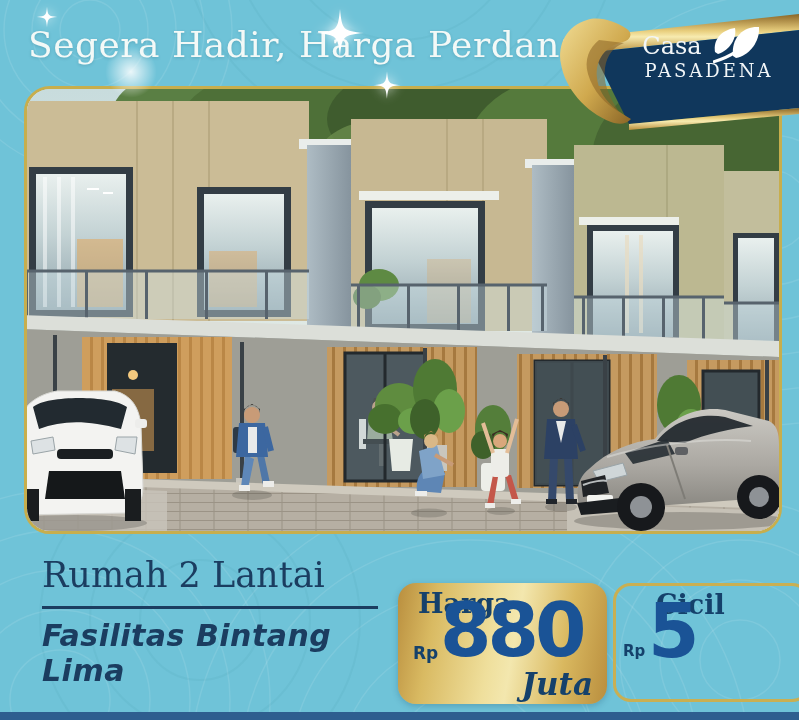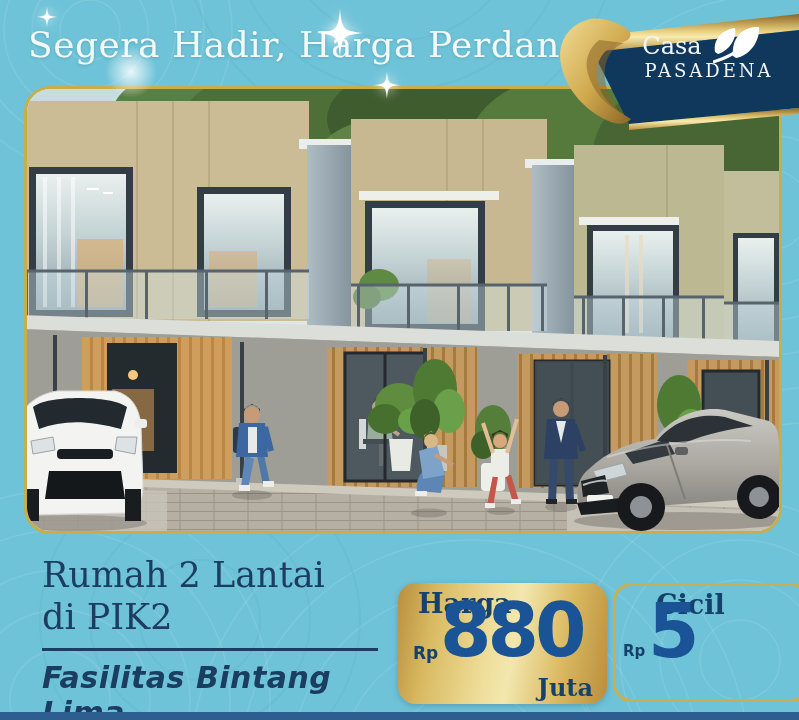--- a/index.html
+++ b/index.html
@@ -44,21 +44,21 @@
   
   #price-badge{left:398px;top:583px;width:209px;height:121px;border-radius:18px;z-index:4;
     background:linear-gradient(100deg,#B98E3E 0%,#D9BA62 18%,#EFDF9C 45%,#F3E7AE 55%,#D9B85F 78%,#B98E3E 100%);
     box-shadow:0 2px 6px rgba(20,60,90,.25);}
   #price-badge .lbl,#installment-badge .lbl{position:absolute;
     font-family:"DejaVu Serif",serif;font-weight:bold;color:#15416B;}
   #price-label{left:20px;top:5px;font-size:27px;}
   #price-rp{position:absolute;left:15px;top:60px;font-size:17px;font-weight:bold;color:#15416B;}
   #price-amount{position:absolute;left:42px;top:10px;font-size:74px;line-height:1;
     font-family:"DejaVu Sans",sans-serif;font-weight:800;letter-spacing:-4px;color:#1A5396;}
-  #price-unit{right:14px;bottom:2px;left:auto;font-size:24px;}
+  #price-unit{right:14px;bottom:2px;left:auto;font-size:31px;font-style:italic;}
 
   #installment-badge{left:613px;top:583px;width:197px;height:119px;border-radius:18px;z-index:4;
     box-sizing:border-box;border:3px solid #C9AF52;}
   #inst-label{left:40px;top:3px;font-size:27px;}
   #inst-rp{position:absolute;left:7px;top:56px;font-size:15px;font-weight:bold;color:#15416B;}
   #inst-amount{position:absolute;left:32px;top:8px;font-size:74px;line-height:1;
     font-family:"DejaVu Sans",sans-serif;font-weight:800;color:#1A5396;}
   #inst-unit{position:absolute;left:86px;top:32px;font-family:"DejaVu Serif",serif;
     font-weight:bold;font-size:21px;line-height:1.25;color:#15416B;}
 
@@ -447,21 +447,20 @@
       <path d="M2,26 C0,14 8,4 22,2 C24,12 17,24 5,28 Z" fill="#FFFFFF"></path>
       <path d="M20,30 C18,12 30,0 46,1 C47,15 37,29 23,32 Z" fill="#FFFFFF"></path>
       <path d="M0,36 C14,32 30,24 42,8" stroke="#FFFFFF" stroke-width="3" fill="none"></path>
     </svg>
     <div id="logo-pasadena" class="txt">PASADENA</div>
   </div>
 
   <div id="offer" class="abs">
     <div id="offer-title">
       <div>Rumah 2 Lantai</div>
-      <div>di PIK2</div>
     </div>
     <div id="offer-divider"></div>
     <div id="offer-subtitle">Fasilitas Bintang Lima</div>
   </div>
 
   <div id="price-badge" class="abs">
     <div id="price-label" class="lbl">Harga</div>
     <div id="price-rp">Rp</div>
     <div id="price-amount">880</div>
     <div id="price-unit" class="lbl">Juta</div>

